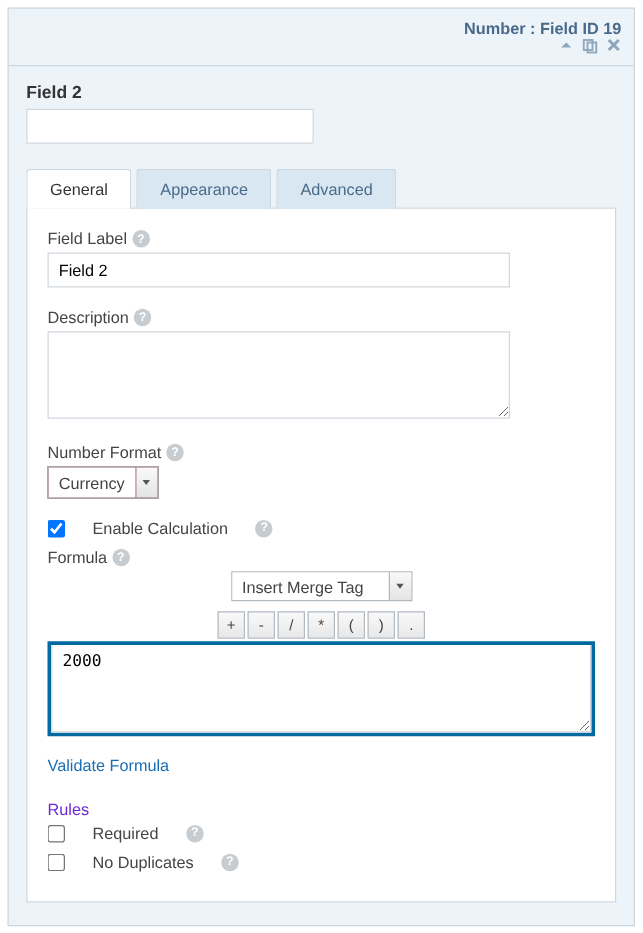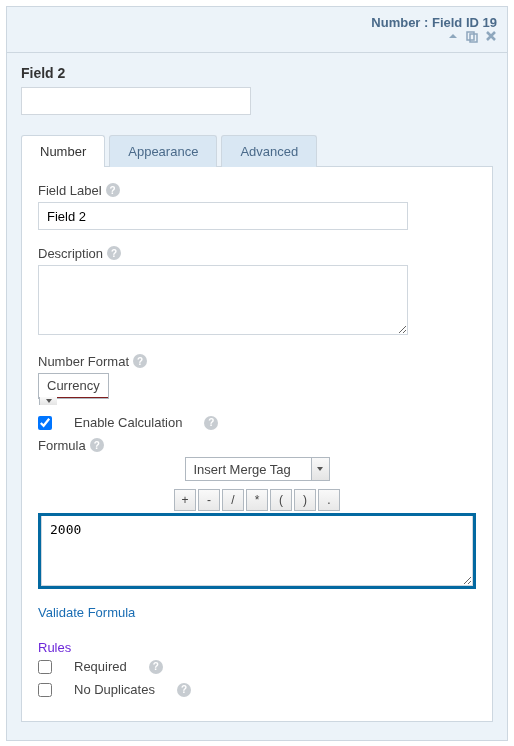--- a/index.html
+++ b/index.html
@@ -9,25 +9,25 @@
 .panel-title { color: #4a6a8a; font-weight: bold; font-size: 13px; flex: 1; }
 .panel-icons { display: flex; gap: 6px; color: #8ea7bd; }
 .panel-icons span { cursor: pointer; display: inline-flex; }
 .panel-body { padding: 12px 14px 18px; }
 .field-name { font-weight: bold; color: #333; font-size: 14px; margin-bottom: 6px; }
 .preview-input { width: 230px; height: 28px; border: 1px solid #d0d7de; background: #fff; padding: 4px 6px; }
 .tabs { display: flex; margin-top: 20px; }
 .tab { padding: 8px 18px; border: 1px solid #cdd7e0; border-bottom: none; background: #d9e7f3; color: #4a6a8a; cursor: pointer; margin-right: 4px; border-radius: 3px 3px 0 0; font-size: 13px; }
 .tab.active { background: #fff; color: #333; position: relative; z-index: 2; }
 .tab-content { background: #fff; border: 1px solid #cdd7e0; padding: 16px; margin-top: -1px; }
-.form-label { color: #444; font-size: 13px; margin-bottom: 4px; display: flex; align-items: flex-start; gap: 4px; }
+.form-label { color: #444; font-size: 13px; margin-bottom: 4px; display: flex; align-items: flex-end; gap: 4px; }
 .help-icon { display: inline-flex; width: 14px; height: 14px; border-radius: 50%; background: #c7ccd1; color: #fff; font-size: 10px; align-items: center; justify-content: center; font-weight: bold; cursor: help; }
 .text-input { width: 100%; max-width: 370px; height: 28px; border: 1px solid #d0d7de; padding: 4px 8px; font-size: 13px; background: #fff; margin-bottom: 16px; }
 .textarea { width: 100%; max-width: 370px; height: 70px; border: 1px solid #d0d7de; padding: 4px 8px; font-size: 13px; background: #fff; margin-bottom: 16px; resize: both; }
-.select-wrap { display: inline-flex; border: 1px solid #b0b8c0; background: #7f1d1d; height: 26px; align-items: stretch; margin-bottom: 16px; flex-direction: column; }
+.select-wrap { display: inline-flex; border: 1px solid #b0b8c0; background: #7f1d1d; height: 26px; align-items: stretch; margin-bottom: 16px; }
 .select-wrap .sel-text { padding: 4px 8px; background: #fff; display: flex; align-items: center; font-size: 13px; }
 .select-wrap .sel-btn { width: 18px; border-left: 1px solid #b0b8c0; background: linear-gradient(#f9f9f9,#e4e4e4); display: flex; align-items: center; justify-content: center; cursor: pointer; }
 .checkbox-row { display: flex; align-items: center; gap: 22px; margin-bottom: 8px; }
 .checkbox-row input[type=checkbox] { width: 14px; height: 14px; }
 .formula-row { display: flex; justify-content: space-between; align-items: center; margin-bottom: 0; gap: 8px; flex-direction: column; }
 .op-buttons { display: flex; gap: 2px; }
 .op-btn { width: 22px; height: 22px; border: 1px solid #b0b8c0; background: linear-gradient(#f9f9f9,#e8e8e8); font-size: 12px; display: flex; align-items: center; justify-content: center; cursor: pointer; }
 .formula-box { border: 3px solid #0369a1; margin-top: 2px; }
 .formula-textarea { width: 100%; height: 70px; border: 1px solid #d0d7de; border-top: none; padding: 6px 8px; font-size: 13px; background: #fff; resize: both; display: block; }
 .validate-link { color: #1a6db3; cursor: pointer; font-size: 13px; display: inline-block; margin-top: 16px; margin-bottom: 20px; }
@@ -60,21 +60,21 @@
             <path d="M2 2 L10 10 M10 2 L2 10" stroke="#8ea7bd" stroke-width="2.5"></path>
           </svg>
         </span>
     </div>
   </div>
   <div class="panel-body">
     <div class="field-name">Field 2</div>
     <input class="preview-input" type="text" style="">
 
     <div class="tabs">
-      <div class="tab active">Number</div>
+      <div class="tab active">General</div>
       <div class="tab">Appearance</div>
       <div class="tab">Advanced</div>
     </div>
 
     <div class="tab-content">
 
       <div class="form-label">
         <span>Field Label</span>
         <span class="help-icon">?</span>
       </div>

